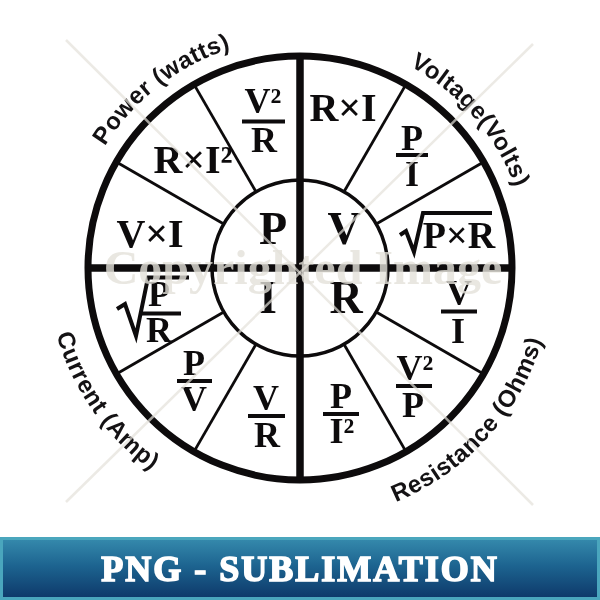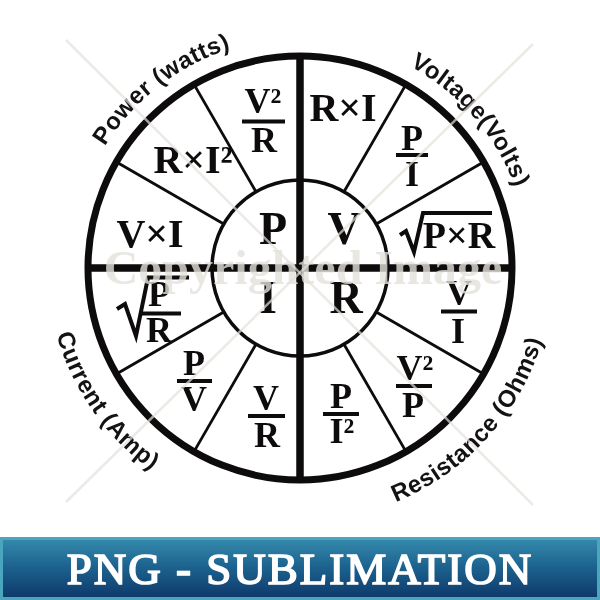--- a/index.html
+++ b/index.html
@@ -22,21 +22,21 @@
     font-family:"Liberation Serif",serif;font-weight:bold;font-size:48px;
     fill:rgba(228,225,218,0.80);
   }
   .banner{
     position:absolute;left:0;top:537px;width:600px;height:63px;
     box-sizing:border-box;border:3px solid #4aa6bd;
     background:linear-gradient(180deg,#3488ab 0%,#1d6490 45%,#0e3a6b 100%);
     display:flex;align-items:center;justify-content:center;
   }
   .banner span{
-    font-family:"Liberation Serif",serif;font-weight:normal;font-size:45px;
+    font-family:"Liberation Serif",serif;font-weight:bold;font-size:36px;
     color:#ffffff;letter-spacing:2px;
     -webkit-text-stroke:1.6px #ffffff;
     text-shadow:0 0 1px #ffffff;
     white-space:nowrap;
   }
 </style>
 </head>
 <body>
 
 <div class="stage">

